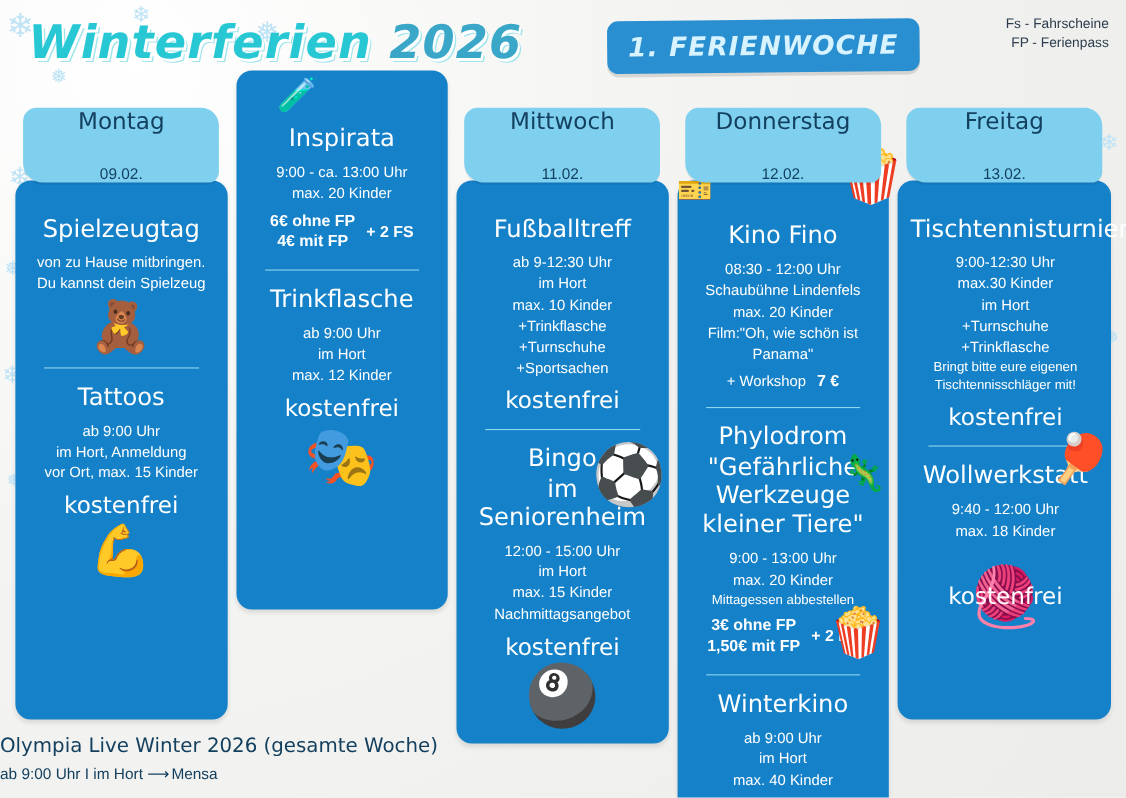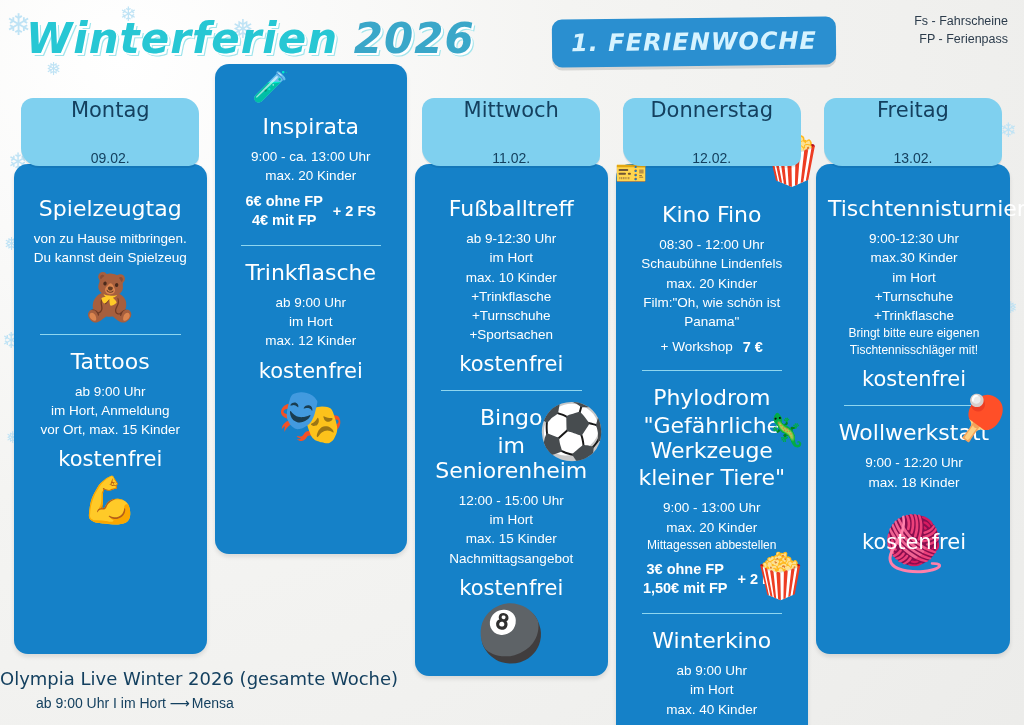--- a/index.html
+++ b/index.html
@@ -180,21 +180,20 @@
   }
   .footer-main {
     font-size: 18px;
     color: #14405f;
     font-family: "DejaVu Sans", sans-serif;
   }
   .footer-sub {
     font-size: 14px;
     color: #14405f;
     margin-top: 6px;
-    padding-left: 36px;
   }
   .arrow { letter-spacing: -2px; }
 </style>
 </head>
 <body>
 
 <div class="page">
 
   <span class="flake" style="left:6px;  top:10px;  font-size:30px;">❄</span>
   <span class="flake" style="left:46px; top:60px;  font-size:18px;">❅</span>
@@ -349,21 +348,21 @@
         <div class="ev-line">max.30 Kinder</div>
         <div class="ev-line">im Hort</div>
         <div class="ev-line">+Turnschuhe</div>
         <div class="ev-line">+Trinkflasche</div>
         <div class="ev-line small">Bringt bitte eure eigenen</div>
         <div class="ev-line small">Tischtennisschläger mit!</div>
         <div class="free">kostenfrei</div>
         <span class="corner-emoji" style="right:0px; top:232px; font-size:44px;">🏓</span>
         <hr class="sep">
         <div class="ev-title">Wollwerkstatt</div>
-        <div class="ev-line">9:00 - 12:20 Uhr</div>
+        <div class="ev-line">9:40 - 12:00 Uhr</div>
         <div class="ev-line">max. 18 Kinder</div>
         <span class="emoji xl" style="margin-top:24px;">🧶</span>
         <div class="free" style="margin-top:-42px;">kostenfrei</div>
       </div>
     </div>
 
   </div>
 
   <div class="footer">
     <div class="footer-main">Olympia Live Winter 2026 (gesamte Woche)</div>

